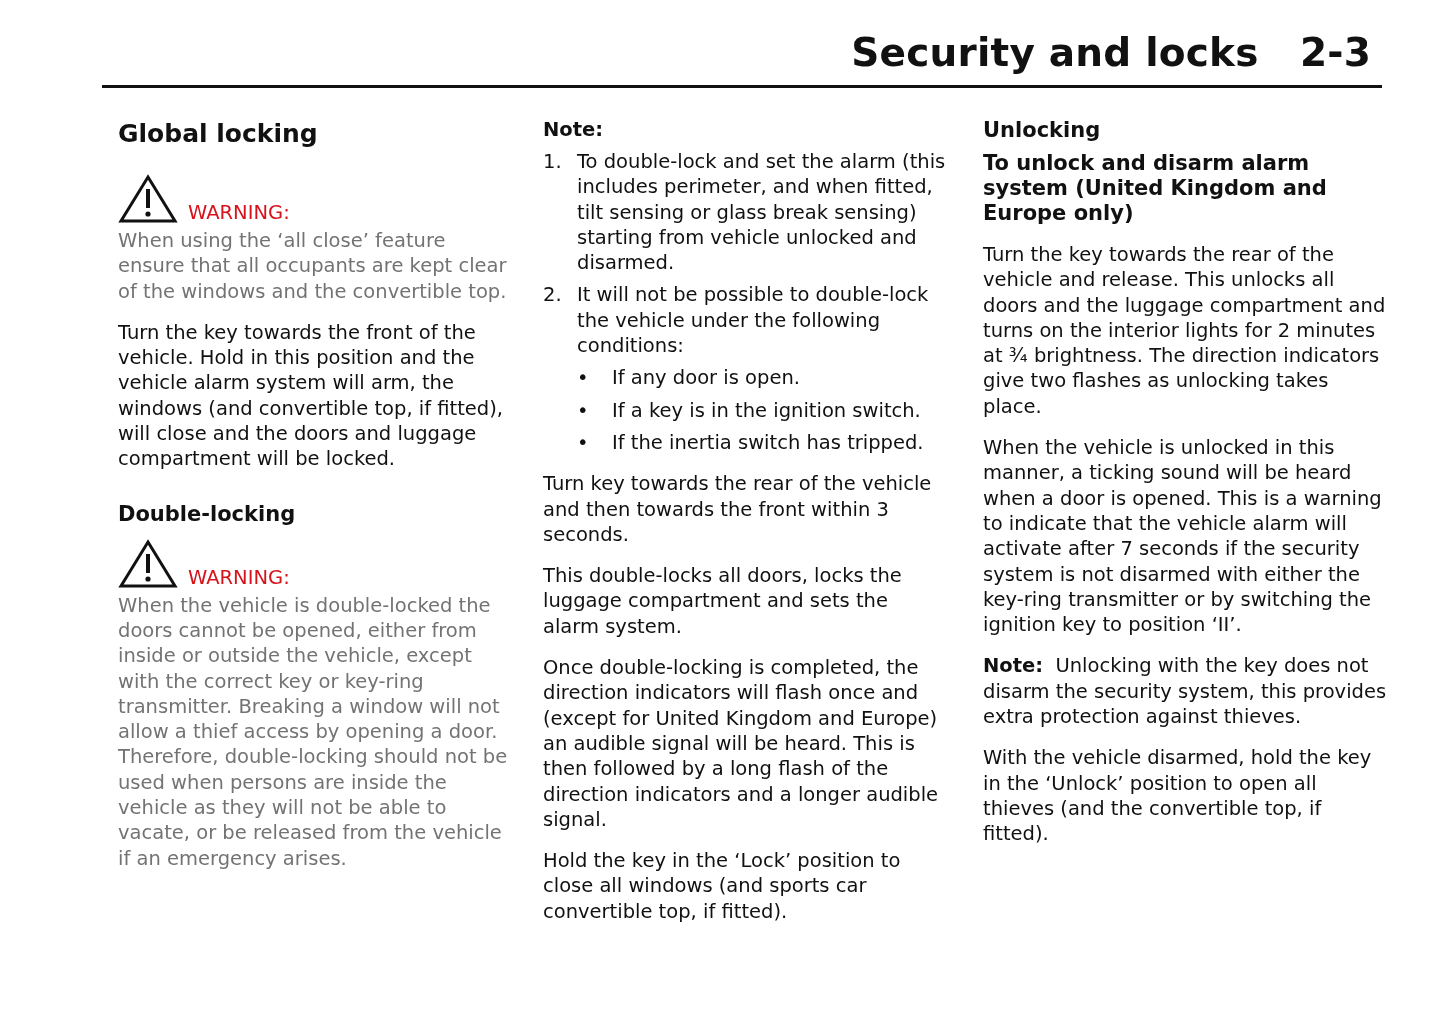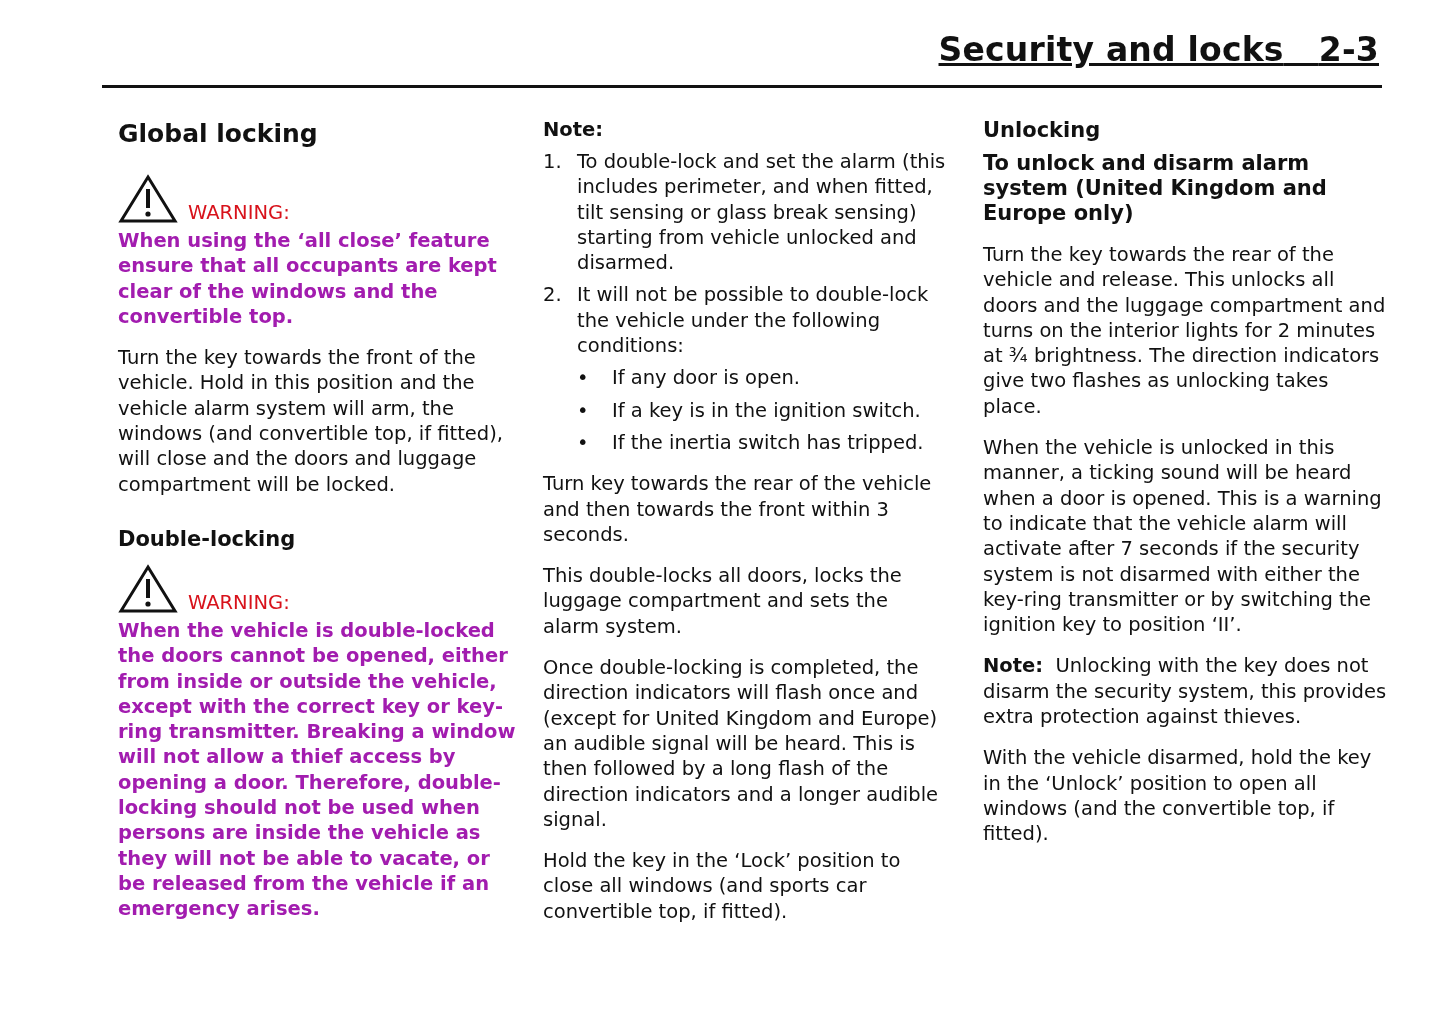--- a/index.html
+++ b/index.html
@@ -1,31 +1,31 @@
 <!DOCTYPE html>
 <html><head>
 <meta charset="utf-8">
 <style>
   html, body { margin: 0; padding: 0; background: #ffffff; }
   body { width: 1445px; height: 1019px; position: relative; overflow: hidden;
          font-family: "DejaVu Sans", sans-serif; color: #111; }
-  .header-title { position: absolute; right: 66px; top: 30px; font-size: 33px; font-weight: bold;
-                  letter-spacing: 0.2px; white-space: pre; text-decoration: underline; }
+  .header-title { position: absolute; right: 74px; top: 30px; font-size: 39px; font-weight: bold;
+                  letter-spacing: 0.2px; white-space: pre; }
   .header-rule { position: absolute; left: 102px; top: 85px; width: 1280px; height: 3px; background: #111; }
   .col { position: absolute; top: 115px; }
   .col1 { left: 118px; width: 400px; }
   .col2 { left: 543px; width: 405px; }
   .col3 { left: 983px; width: 405px; }
   .body-text { font-size: 19.5px; line-height: 25.3px; margin: 16px 0 7px 0; }
   .h2 { font-size: 25px; font-weight: bold; margin: 4px 0 24px 0; }
   .h3 { font-size: 21px; font-weight: bold; margin: 0 0 8px 0; line-height: 25px; }
   .warn-head { display: flex; align-items: flex-end; height: 52px; margin-bottom: 4px; }
   .warn-head svg { width: 60px; height: 50px; margin-right: 10px; }
   .warn-label { color: #d8121b; font-weight: normal; font-size: 19.5px; margin-bottom: 0px; }
-  .warn-text { color: #a21caf; font-weight: bold; font-size: 19.5px; line-height: 25.3px; margin: 0 0 8px 0; }
+  .warn-text { color: #737373; font-weight: normal; font-size: 19.5px; line-height: 25.3px; margin: 0 0 8px 0; }
   .note-label { font-weight: bold; font-size: 19.5px; margin: 3px 0 8px 0; }
   .num-item { display: flex; font-size: 19.5px; line-height: 25.3px; margin-bottom: 7px; }
   .num-item .num { width: 34px; flex: none; }
   .bullet-item { display: flex; font-size: 19.5px; line-height: 25.3px; margin: 0 0 7px 34px; }
   .bullet-item .dot { width: 35px; flex: none; }
   .bold-inline { font-weight: bold; }
   .gap-top { margin-top: 30px; }
 </style>
 </head>
 <body>
@@ -89,14 +89,14 @@
 
 <div class="col col3">
   <div class="h3" style="margin-top:3px;">Unlocking</div>
   <div class="h3">To unlock and disarm alarm system (United Kingdom and Europe only)</div>
   <p class="body-text">Turn the key towards the rear of the vehicle and release. This unlocks all doors and the luggage compartment and turns on the interior lights for 2 minutes at ¾ brightness. The direction indicators give two flashes as unlocking takes place.</p>
   <p class="body-text">When the vehicle is unlocked in this manner, a ticking sound will be heard when a door is opened. This is a warning to indicate that the vehicle alarm will activate after 7 seconds if the security system is not disarmed with either the key-ring transmitter or by switching the ignition key to position ‘II’.</p>
   <p class="body-text">
     <span class="bold-inline">Note:</span>&nbsp;
     <span>Unlocking with the key does not disarm the security system, this provides extra protection against thieves.</span>
   </p>
-  <p class="body-text">With the vehicle disarmed, hold the key in the ‘Unlock’ position to open all windows (and the convertible top, if fitted).</p>
+  <p class="body-text">With the vehicle disarmed, hold the key in the ‘Unlock’ position to open all thieves (and the convertible top, if fitted).</p>
 </div>
 
 </body></html>

